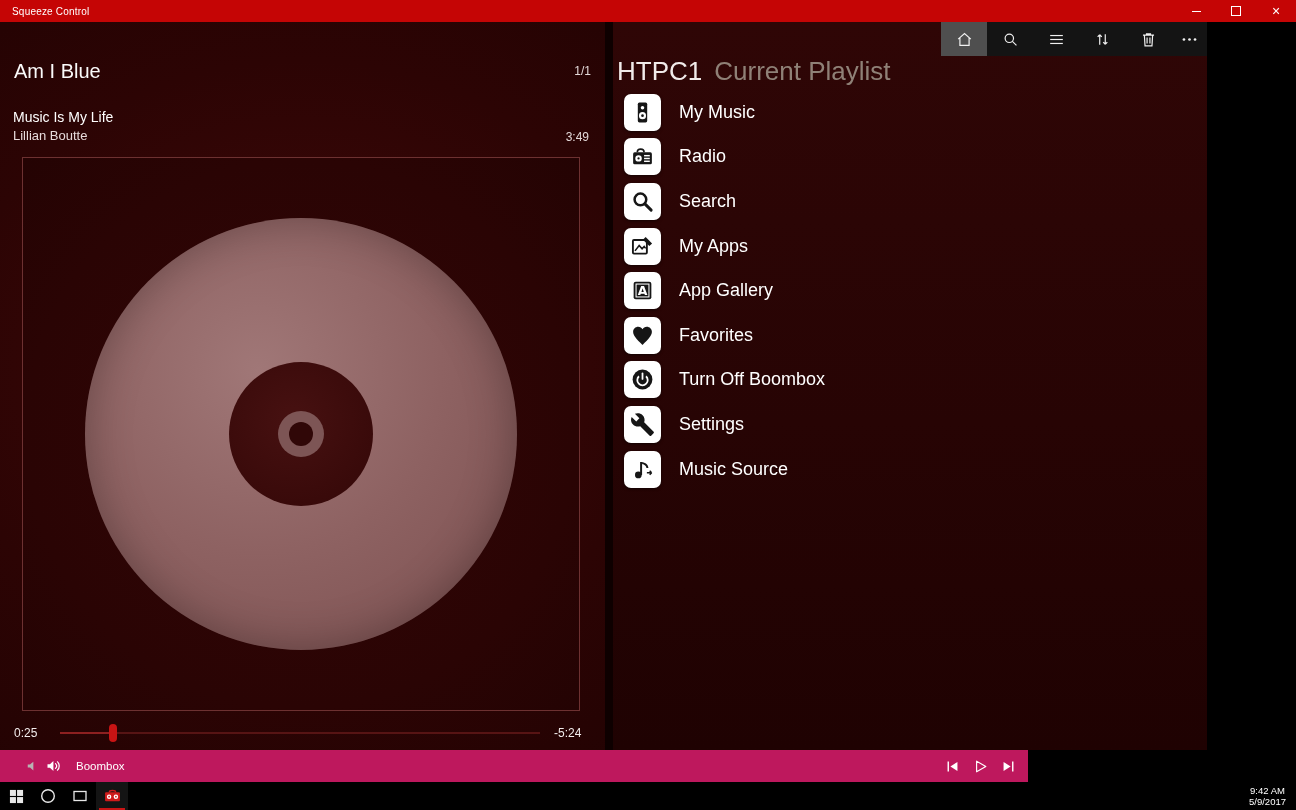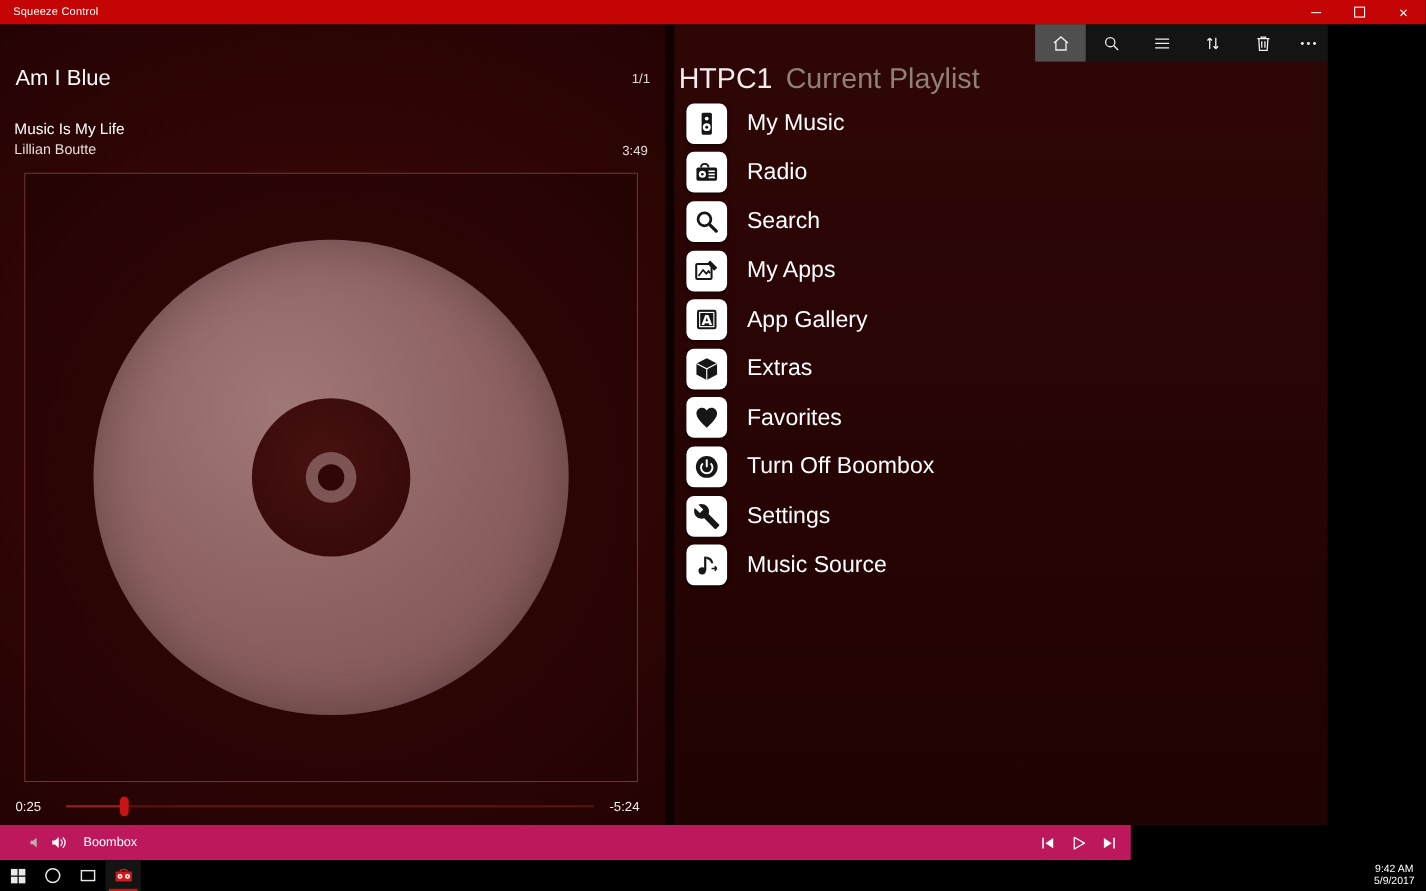--- a/index.html
+++ b/index.html
@@ -50,21 +50,21 @@
   .tb-btn.active{background:#4f4f4f;}
   .tb-btn.more{width:36px;}
   .tb-btn svg{stroke:#f0f0f0;fill:none;stroke-width:1.5;}
   
   .panel-header{position:absolute;left:4px;top:34px;font-size:26px;white-space:nowrap;}
   .ph-device{color:#f1ebea;font-weight:400;}
   .ph-title{color:#8f8177;font-weight:300;margin-left:12px;}
   .menu{position:absolute;left:11px;top:68px;}
   .menu-item{display:flex;align-items:center;height:44.6px;cursor:pointer;}
   .menu-icon{width:37px;height:37px;background:var(--tile-white,#fff);border-radius:7px;display:flex;align-items:center;justify-content:center;box-shadow:0 1px 3px rgba(0,0,0,.55);flex:0 0 37px;}
-  .menu-label{margin-left:18px;font-size:21px;color:#fff;font-weight:400;}
+  .menu-label{margin-left:18px;font-size:18px;color:#fff;font-weight:400;}
   
   .player-bar{position:absolute;top:750px;left:0;width:1028px;height:32px;background:#be185d;display:flex;align-items:center;z-index:25;}
   .pb-left{display:flex;align-items:center;margin-left:26px;}
   .pb-icon{display:flex;align-items:center;justify-content:center;margin-right:6px;cursor:pointer;}
   .pb-zone{font-size:11.5px;color:#fff;margin-left:8px;}
   .pb-right{margin-left:auto;margin-right:6px;display:flex;align-items:center;}
   .pb-btn{width:28px;height:28px;display:flex;align-items:center;justify-content:center;cursor:pointer;}
   
   .taskbar{position:absolute;top:782px;left:0;width:1296px;height:28px;background:var(--taskbar-black,#000);display:flex;align-items:center;z-index:40;}
   .tk-btn{width:32px;height:28px;display:flex;align-items:center;justify-content:center;cursor:pointer;position:relative;}
@@ -218,29 +218,20 @@
         <span class="menu-icon">
           <svg width="25" height="25" viewBox="0 0 24 24">
               <rect x="3.5" y="3.5" width="17" height="17" rx="2" fill="#161616"></rect>
               <rect x="5.8" y="5.8" width="12.4" height="12.4" fill="none" stroke="#fff" stroke-width="1"></rect>
               <text x="12" y="16.6" text-anchor="middle" font-size="12" font-weight="bold" fill="#fff" font-family="DejaVu Sans, sans-serif">A</text>
             </svg>
         </span>
         <span class="menu-label">App Gallery</span>
       </div>
 
-      <div class="menu-item">
-        <span class="menu-icon">
-          <svg width="25" height="25" viewBox="0 0 24 24">
-              <path d="M12 2.5 L21 7.2 V16.8 L12 21.5 L3 16.8 V7.2 Z" fill="#161616"></path>
-              <path d="M3 7.2 L12 11.8 L21 7.2 M12 11.8 V21.5" stroke="#fff" stroke-width="1" fill="none"></path>
-            </svg>
-        </span>
-        <span class="menu-label">Extras</span>
-      </div>
 
       <div class="menu-item">
         <span class="menu-icon">
           <svg width="25" height="25" viewBox="0 0 24 24">
               <path d="M12 21 C6.2 15.6 3 12 3 8.4 C3 5.6 5.2 3.5 7.9 3.5 C9.7 3.5 11.2 4.5 12 6 C12.8 4.5 14.3 3.5 16.1 3.5 C18.8 3.5 21 5.6 21 8.4 C21 12 17.8 15.6 12 21 Z" fill="#161616"></path>
             </svg>
         </span>
         <span class="menu-label">Favorites</span>
       </div>
 

